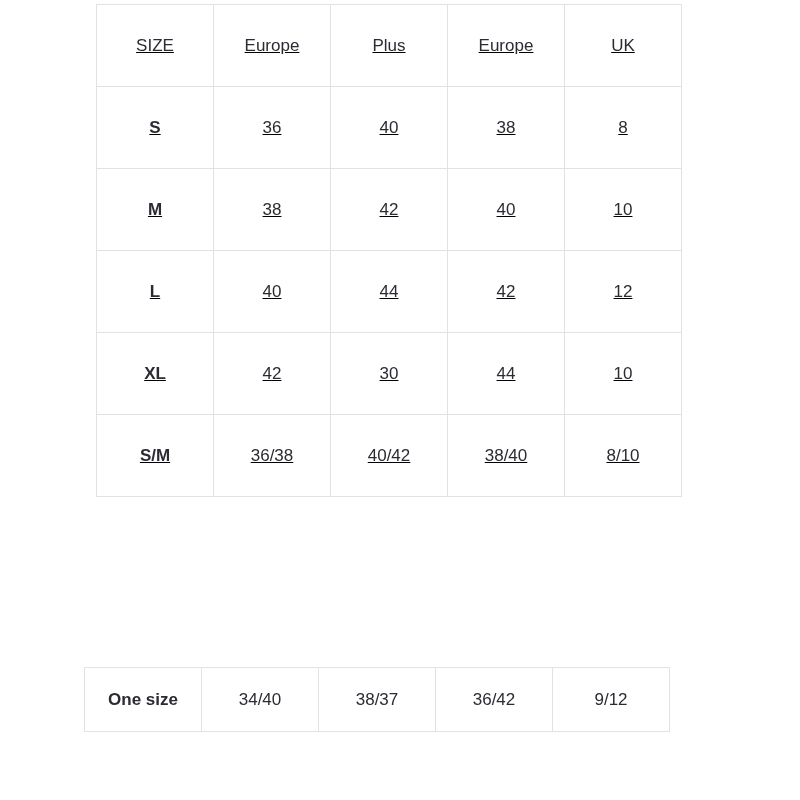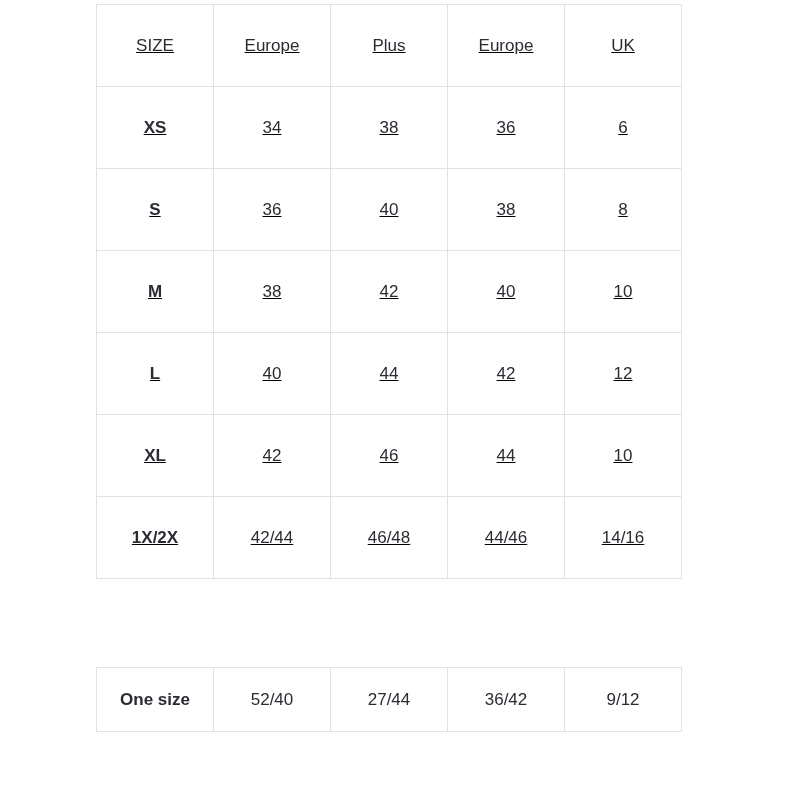--- a/index.html
+++ b/index.html
@@ -44,21 +44,21 @@
     left: 96px;
     top: 4px;
   }
   .main-table tr { height: 82px; text-decoration: underline; }
   .main-table th,
   .main-table td.rowhead {
     font-weight: bold;
   }
   .secondary-table {
     position: absolute;
-    left: 96px;
+    left: 84px;
     top: 667px;
     padding-left: 41px;
   }
   .secondary-table tr { height: 64px; }
   .secondary-table td.rowhead {
     font-weight: bold;
   }
 </style>
 </head>
 <body>
@@ -77,27 +77,20 @@
       <tr>
         <th>SIZE</th>
         <th>Europe</th>
         <th>Plus</th>
         <th>Europe</th>
         <th>UK</th>
       </tr>
     </thead>
     <tbody>
       <tr>
-        <td class="rowhead">XS</td>
-        <td>34</td>
-        <td>38</td>
-        <td>36</td>
-        <td>6</td>
-      </tr>
-      <tr>
         <td class="rowhead">S</td>
         <td>36</td>
         <td>40</td>
         <td>38</td>
         <td>8</td>
       </tr>
       <tr>
         <td class="rowhead">M</td>
         <td>38</td>
         <td>42</td>
@@ -107,46 +100,46 @@
       <tr>
         <td class="rowhead">L</td>
         <td>40</td>
         <td>44</td>
         <td>42</td>
         <td>12</td>
       </tr>
       <tr>
         <td class="rowhead">XL</td>
         <td>42</td>
-        <td>46</td>
+        <td>30</td>
         <td>44</td>
         <td>10</td>
       </tr>
       <tr>
-        <td class="rowhead">1X/2X</td>
-        <td>42/44</td>
-        <td>46/48</td>
-        <td>44/46</td>
-        <td>14/16</td>
+        <td class="rowhead">S/M</td>
+        <td>36/38</td>
+        <td>40/42</td>
+        <td>38/40</td>
+        <td>8/10</td>
       </tr>
     </tbody>
   </table>
 
   <table class="size-table secondary-table">
     <colgroup>
       <col class="col-label">
         <col class="col-val">
         <col class="col-val">
         <col class="col-val">
         <col class="col-val">
     </colgroup>
     <tbody>
       <tr>
         <td class="rowhead">One size</td>
-        <td>52/40</td>
-        <td>27/44</td>
+        <td>34/40</td>
+        <td>38/37</td>
         <td>36/42</td>
         <td>9/12</td>
       </tr>
     </tbody>
   </table>
 
 </div>
 
 </body></html>

